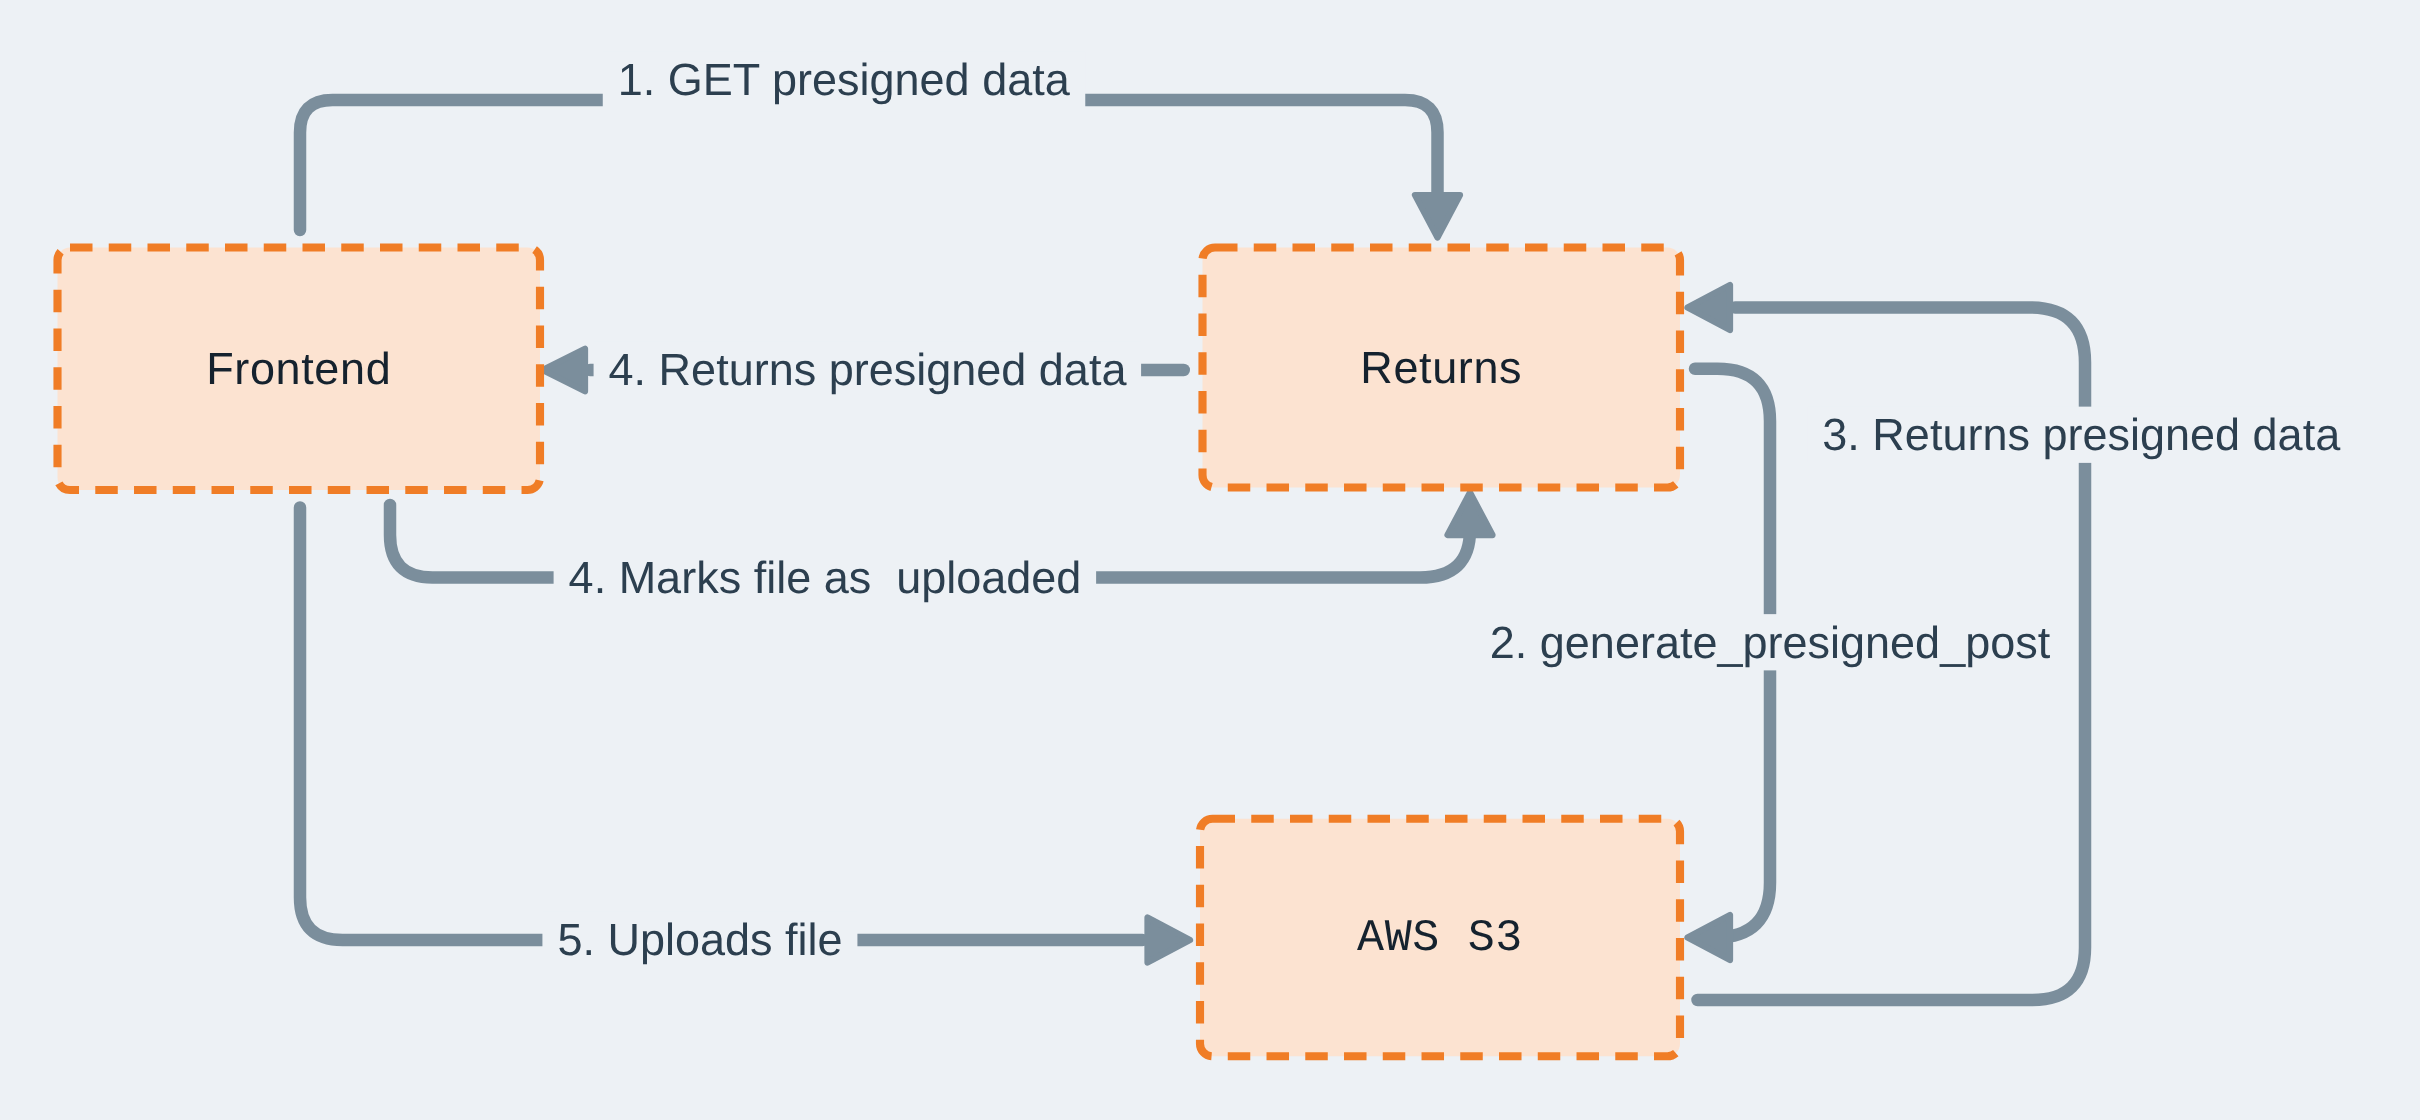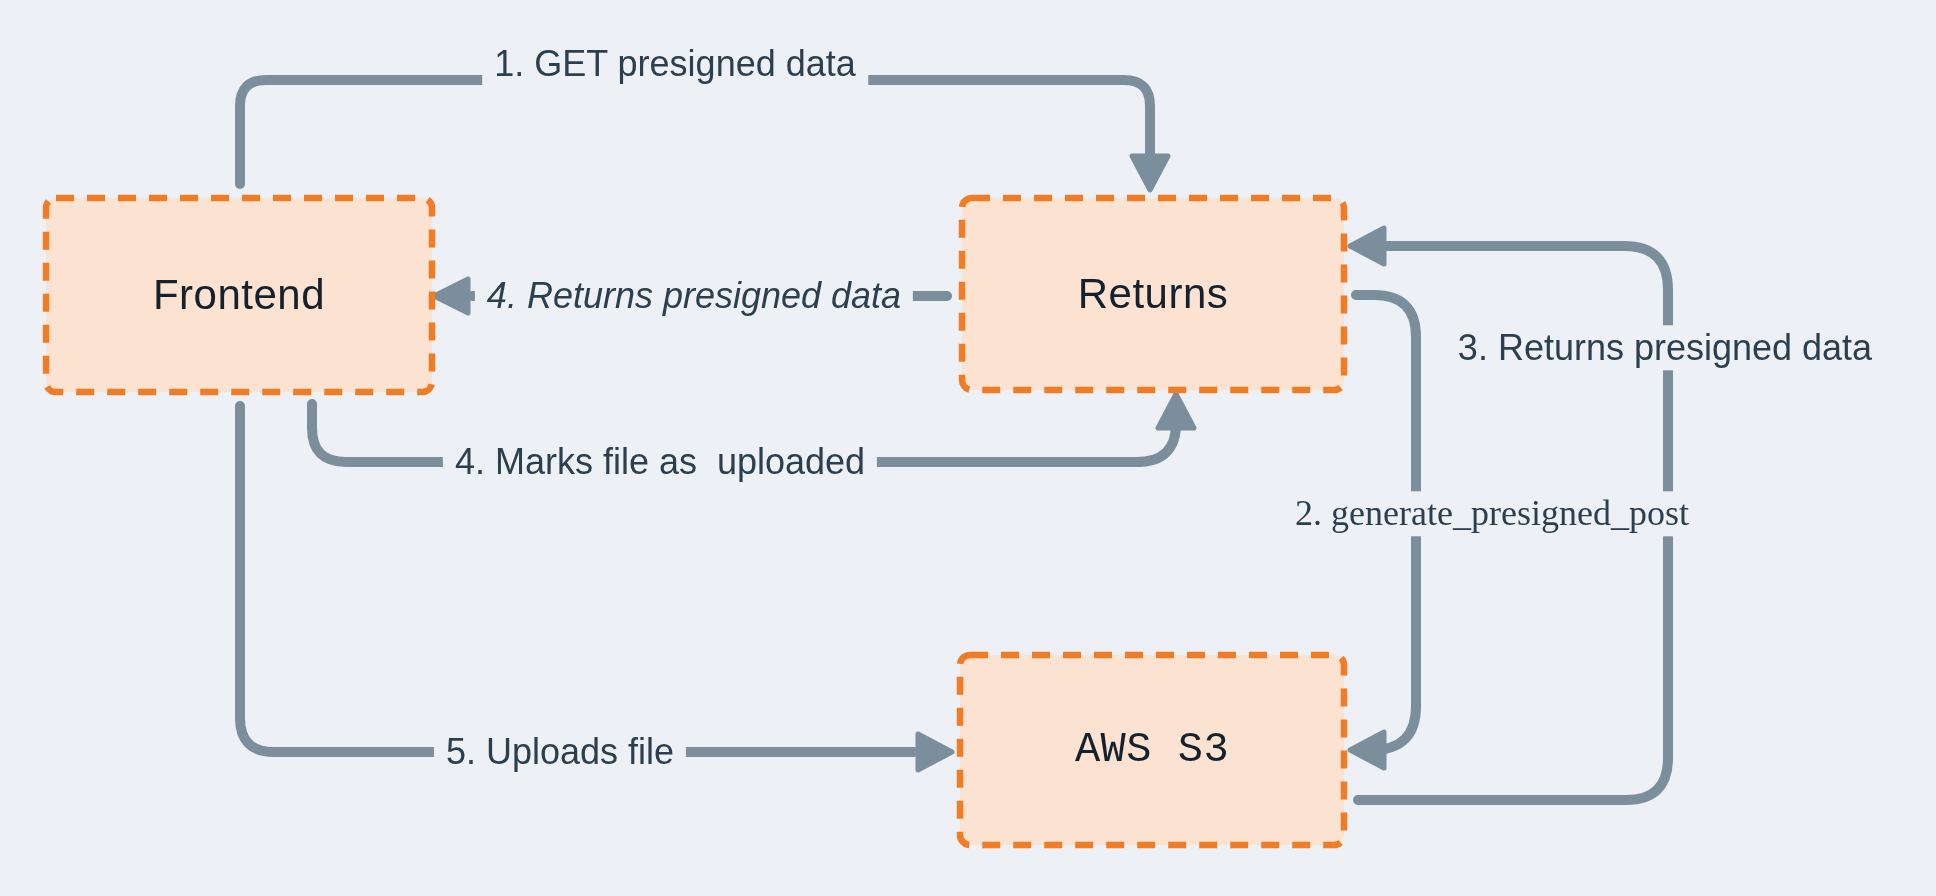--- a/index.html
+++ b/index.html
@@ -37,21 +37,21 @@
     fill:var(--node-fill);
     stroke:var(--node-border);
     stroke-width:6.5;
     stroke-dasharray:18 13;
   }
   .node-overlay{
     position:absolute;
     display:flex;align-items:center;justify-content:center;
   }
   .node-label{
-    font-size:42px;
+    font-size:36px;
     color:var(--node-text);
     letter-spacing:0.5px;
   }
   .edge-label{
     position:absolute;
     transform:translate(-50%,-50%);
     background:var(--bg);
     color:var(--edge-text);
     font-size:36px;
     line-height:1.15;
@@ -93,19 +93,19 @@
     <span class="node-label">Frontend</span>
   </div>
   <div class="node-overlay" style="left:962px;top:198px;width:382px;height:192px;">
     <span class="node-label">Returns</span>
   </div>
   <div class="node-overlay" style="left:960px;top:655px;width:384px;height:190px;font-family:Liberation Mono, monospace;">
     <span class="node-label">AWS S3</span>
   </div>
 
   <div class="edge-label" style="left:675px;top:64px;">1. GET presigned data</div>
-  <div class="edge-label" style="left:1492px;top:514px;font-family:Liberation Serif, serif;">2. generate_presigned_post</div>
+  <div class="edge-label" style="left:1416px;top:514px;">2. generate_presigned_post</div>
   <div class="edge-label" style="left:1665px;top:348px;">3. Returns presigned data</div>
-  <div class="edge-label" style="left:694px;top:296px;font-style:italic;">4. Returns presigned data</div>
+  <div class="edge-label" style="left:694px;top:296px;">4. Returns presigned data</div>
   <div class="edge-label" style="left:560px;top:752px;">5. Uploads file</div>
   <div class="edge-label" style="left:660px;top:462px;">4. Marks file as  uploaded</div>
 
 </div>
 
 </body></html>

